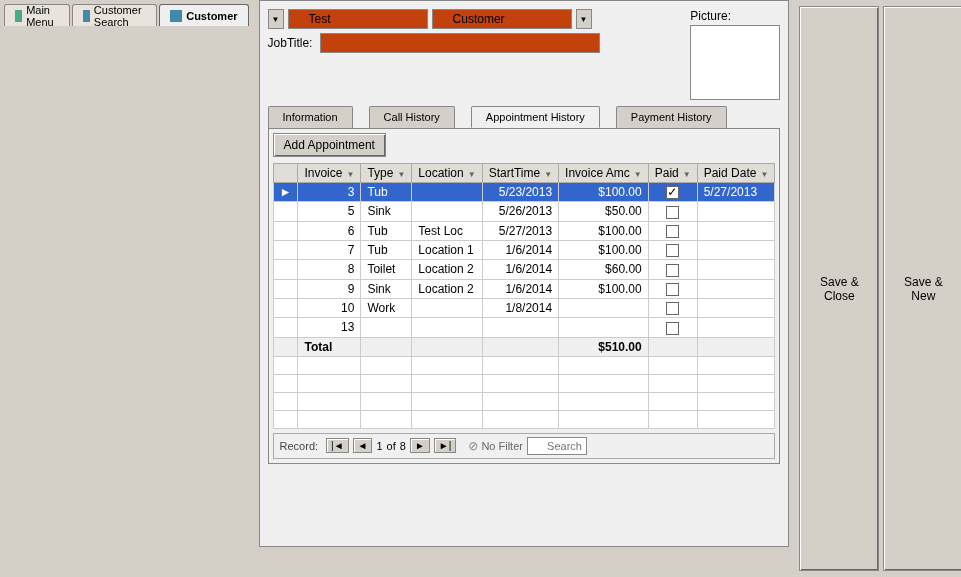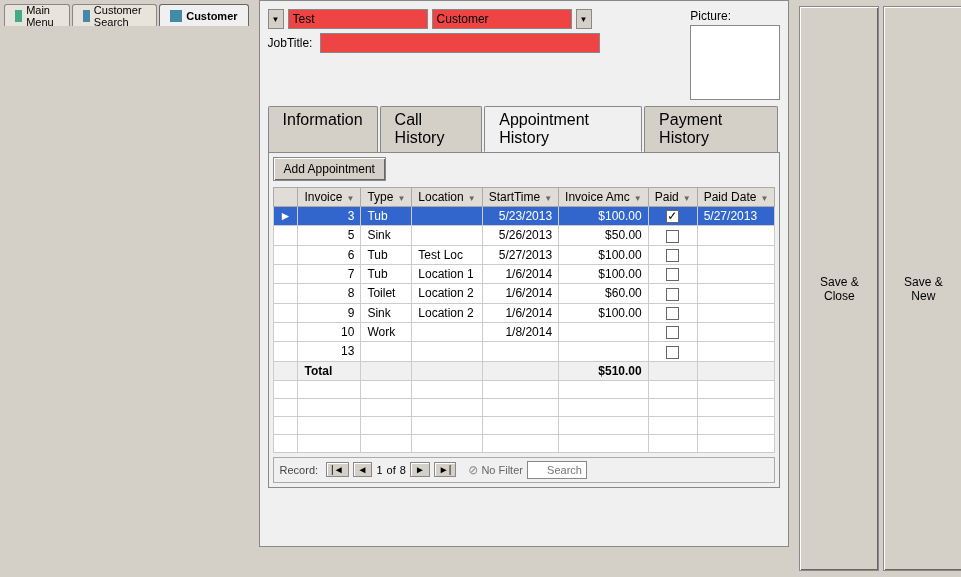--- a/index.html
+++ b/index.html
@@ -66,22 +66,22 @@
       flex: 1;
     }
     .form-row {
       display: flex;
       align-items: center;
       margin-bottom: 4px;
       gap: 4px;
     }
     .form-row input[type="text"] {
       border: 1px solid #888;
-      background: #ef4444;
-      padding: 2px 4px;
+      background: #c2410c;
+      padding: 2px 20px;
       font-size: 12px;
     }
     .dropdown-btn {
       border: 1px solid #888;
       background: #d4d0c8;
       width: 16px;
       height: 20px;
       display: inline-flex;
       align-items: center;
       justify-content: center;
@@ -113,22 +113,22 @@
     .inner-tabs {
       display: flex;
       margin-bottom: 0;
     }
     .inner-tab {
       padding: 4px 14px;
       border: 1px solid #888;
       border-bottom: none;
       background: #d4d0c8;
       cursor: pointer;
-      font-size: 16px;
-      margin-right: 2px;
+      font-size: 11px;
+      margin-right: 16px;
       border-radius: 2px 2px 0 0;
     }
     .inner-tab.active {
       background: #f0f0f0;
       border-bottom: 1px solid #f0f0f0;
       z-index: 1;
     }
 
     
     .tab-content {

